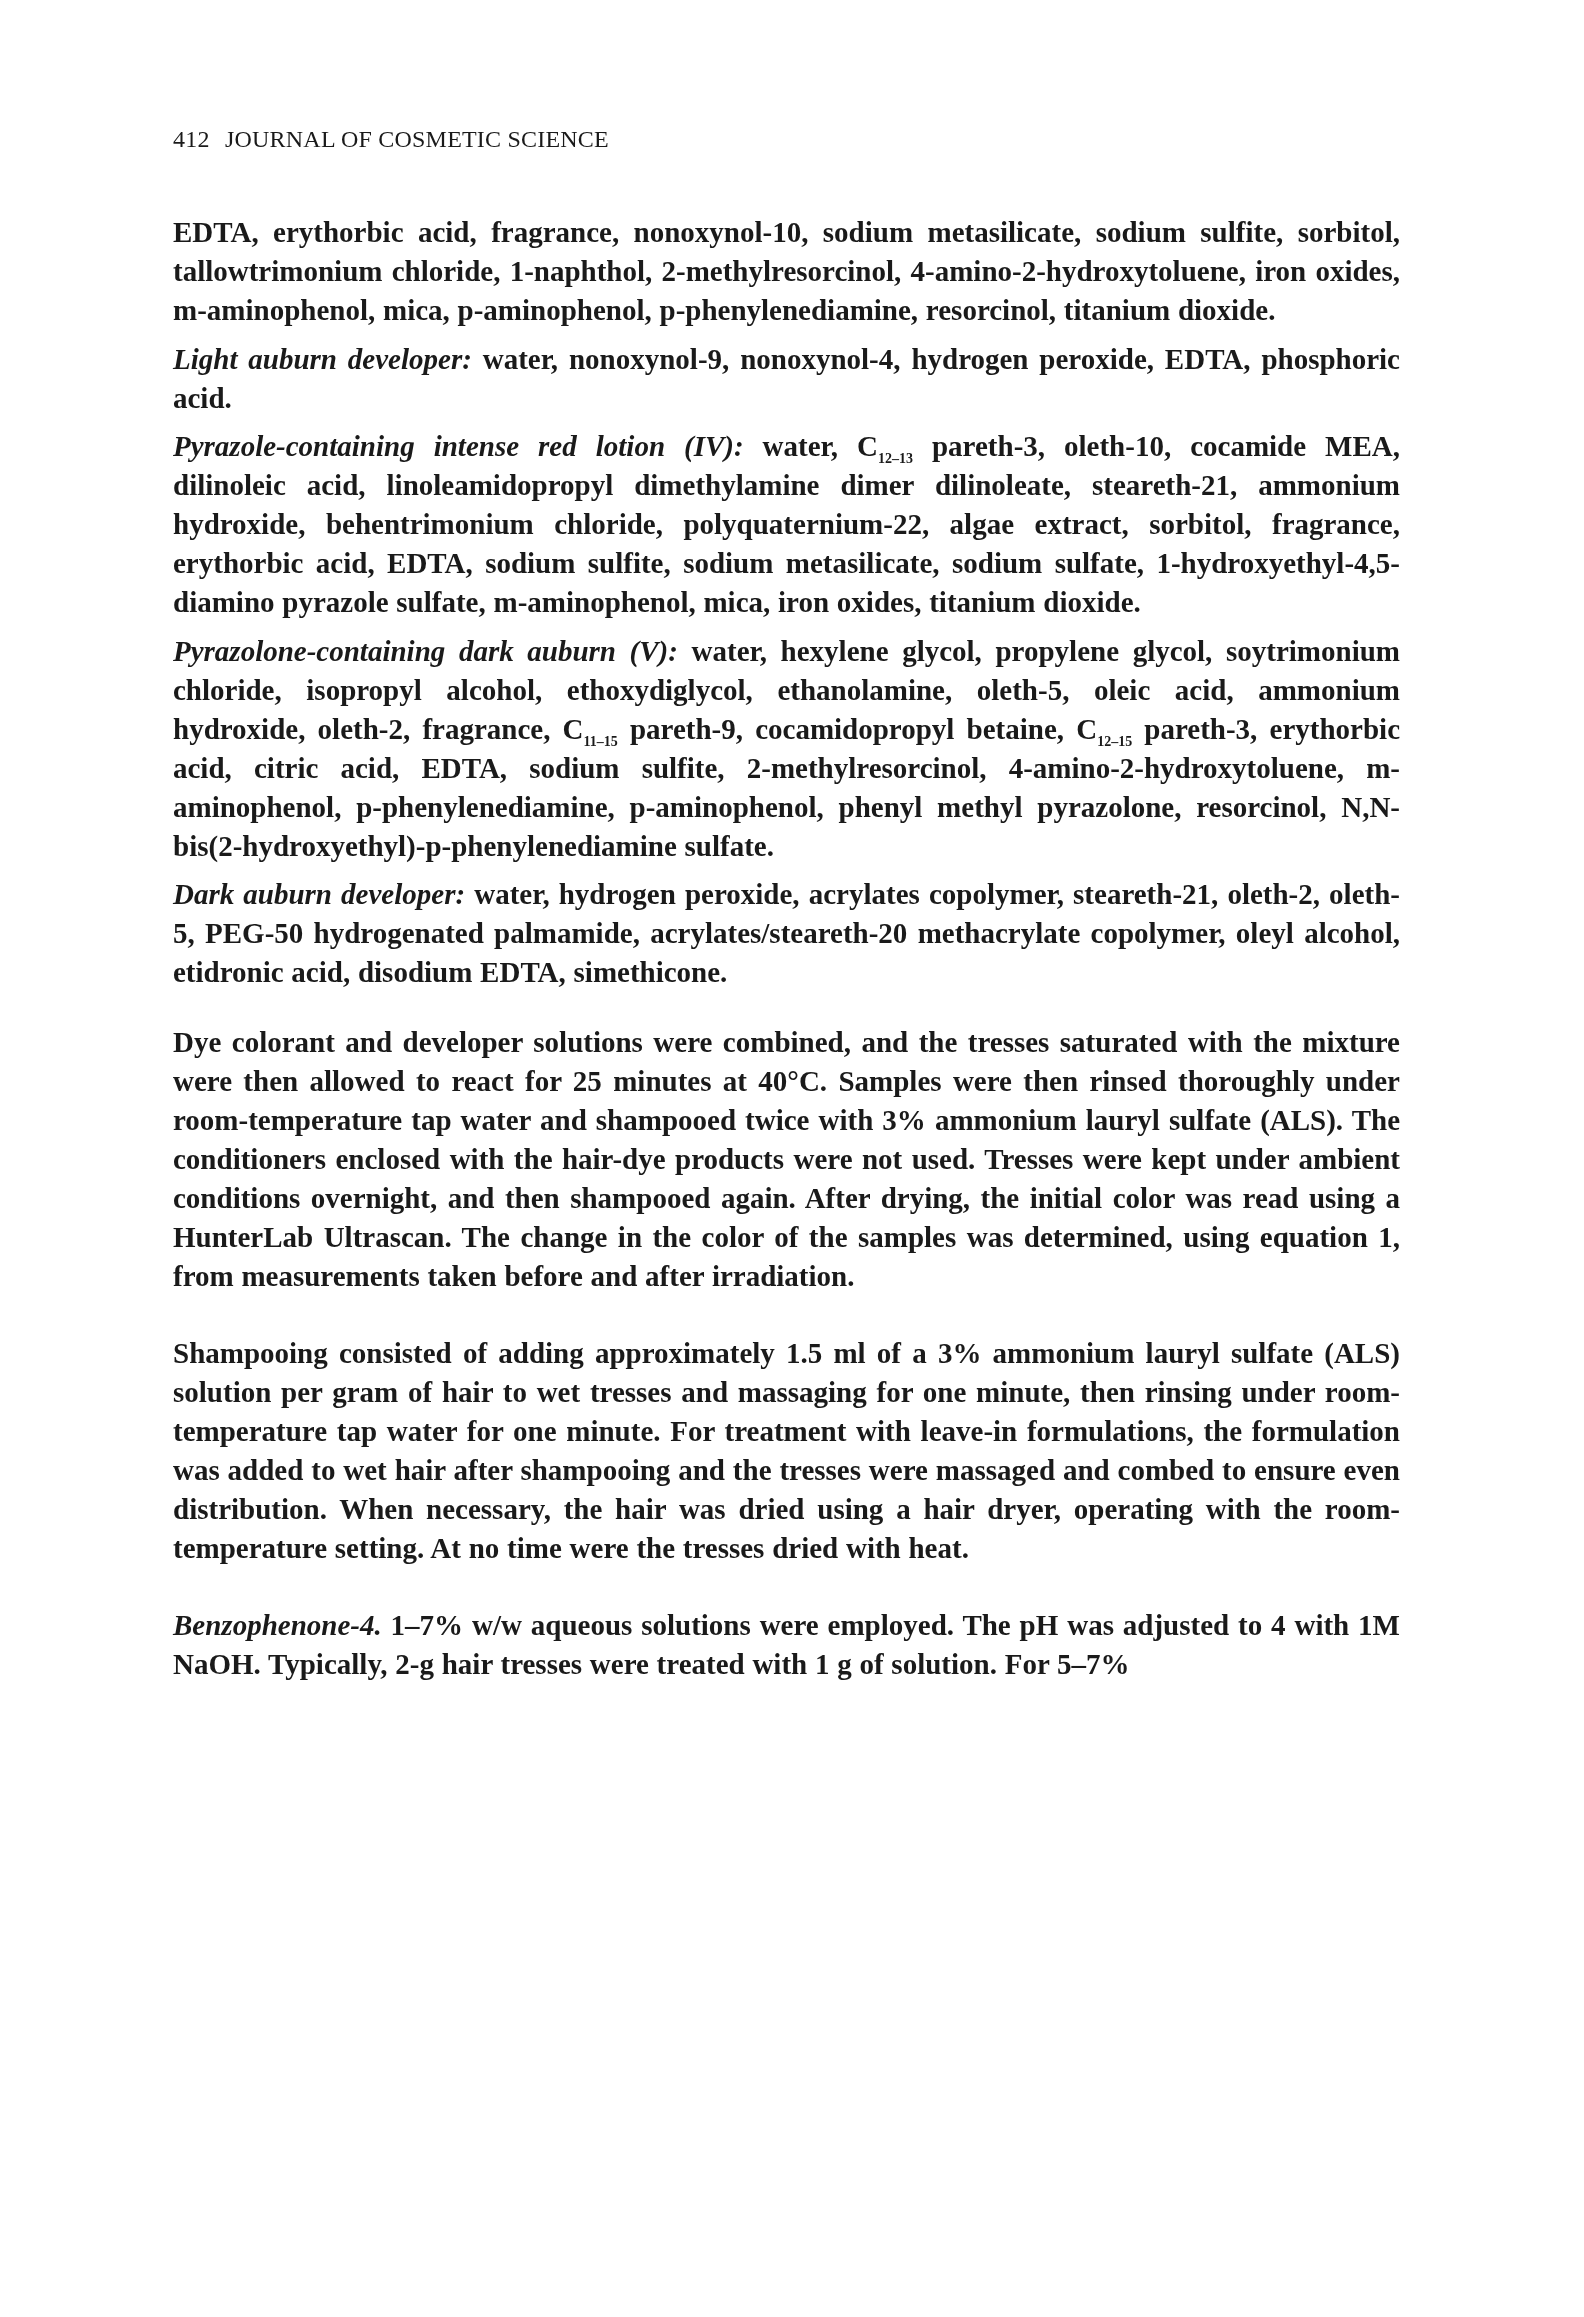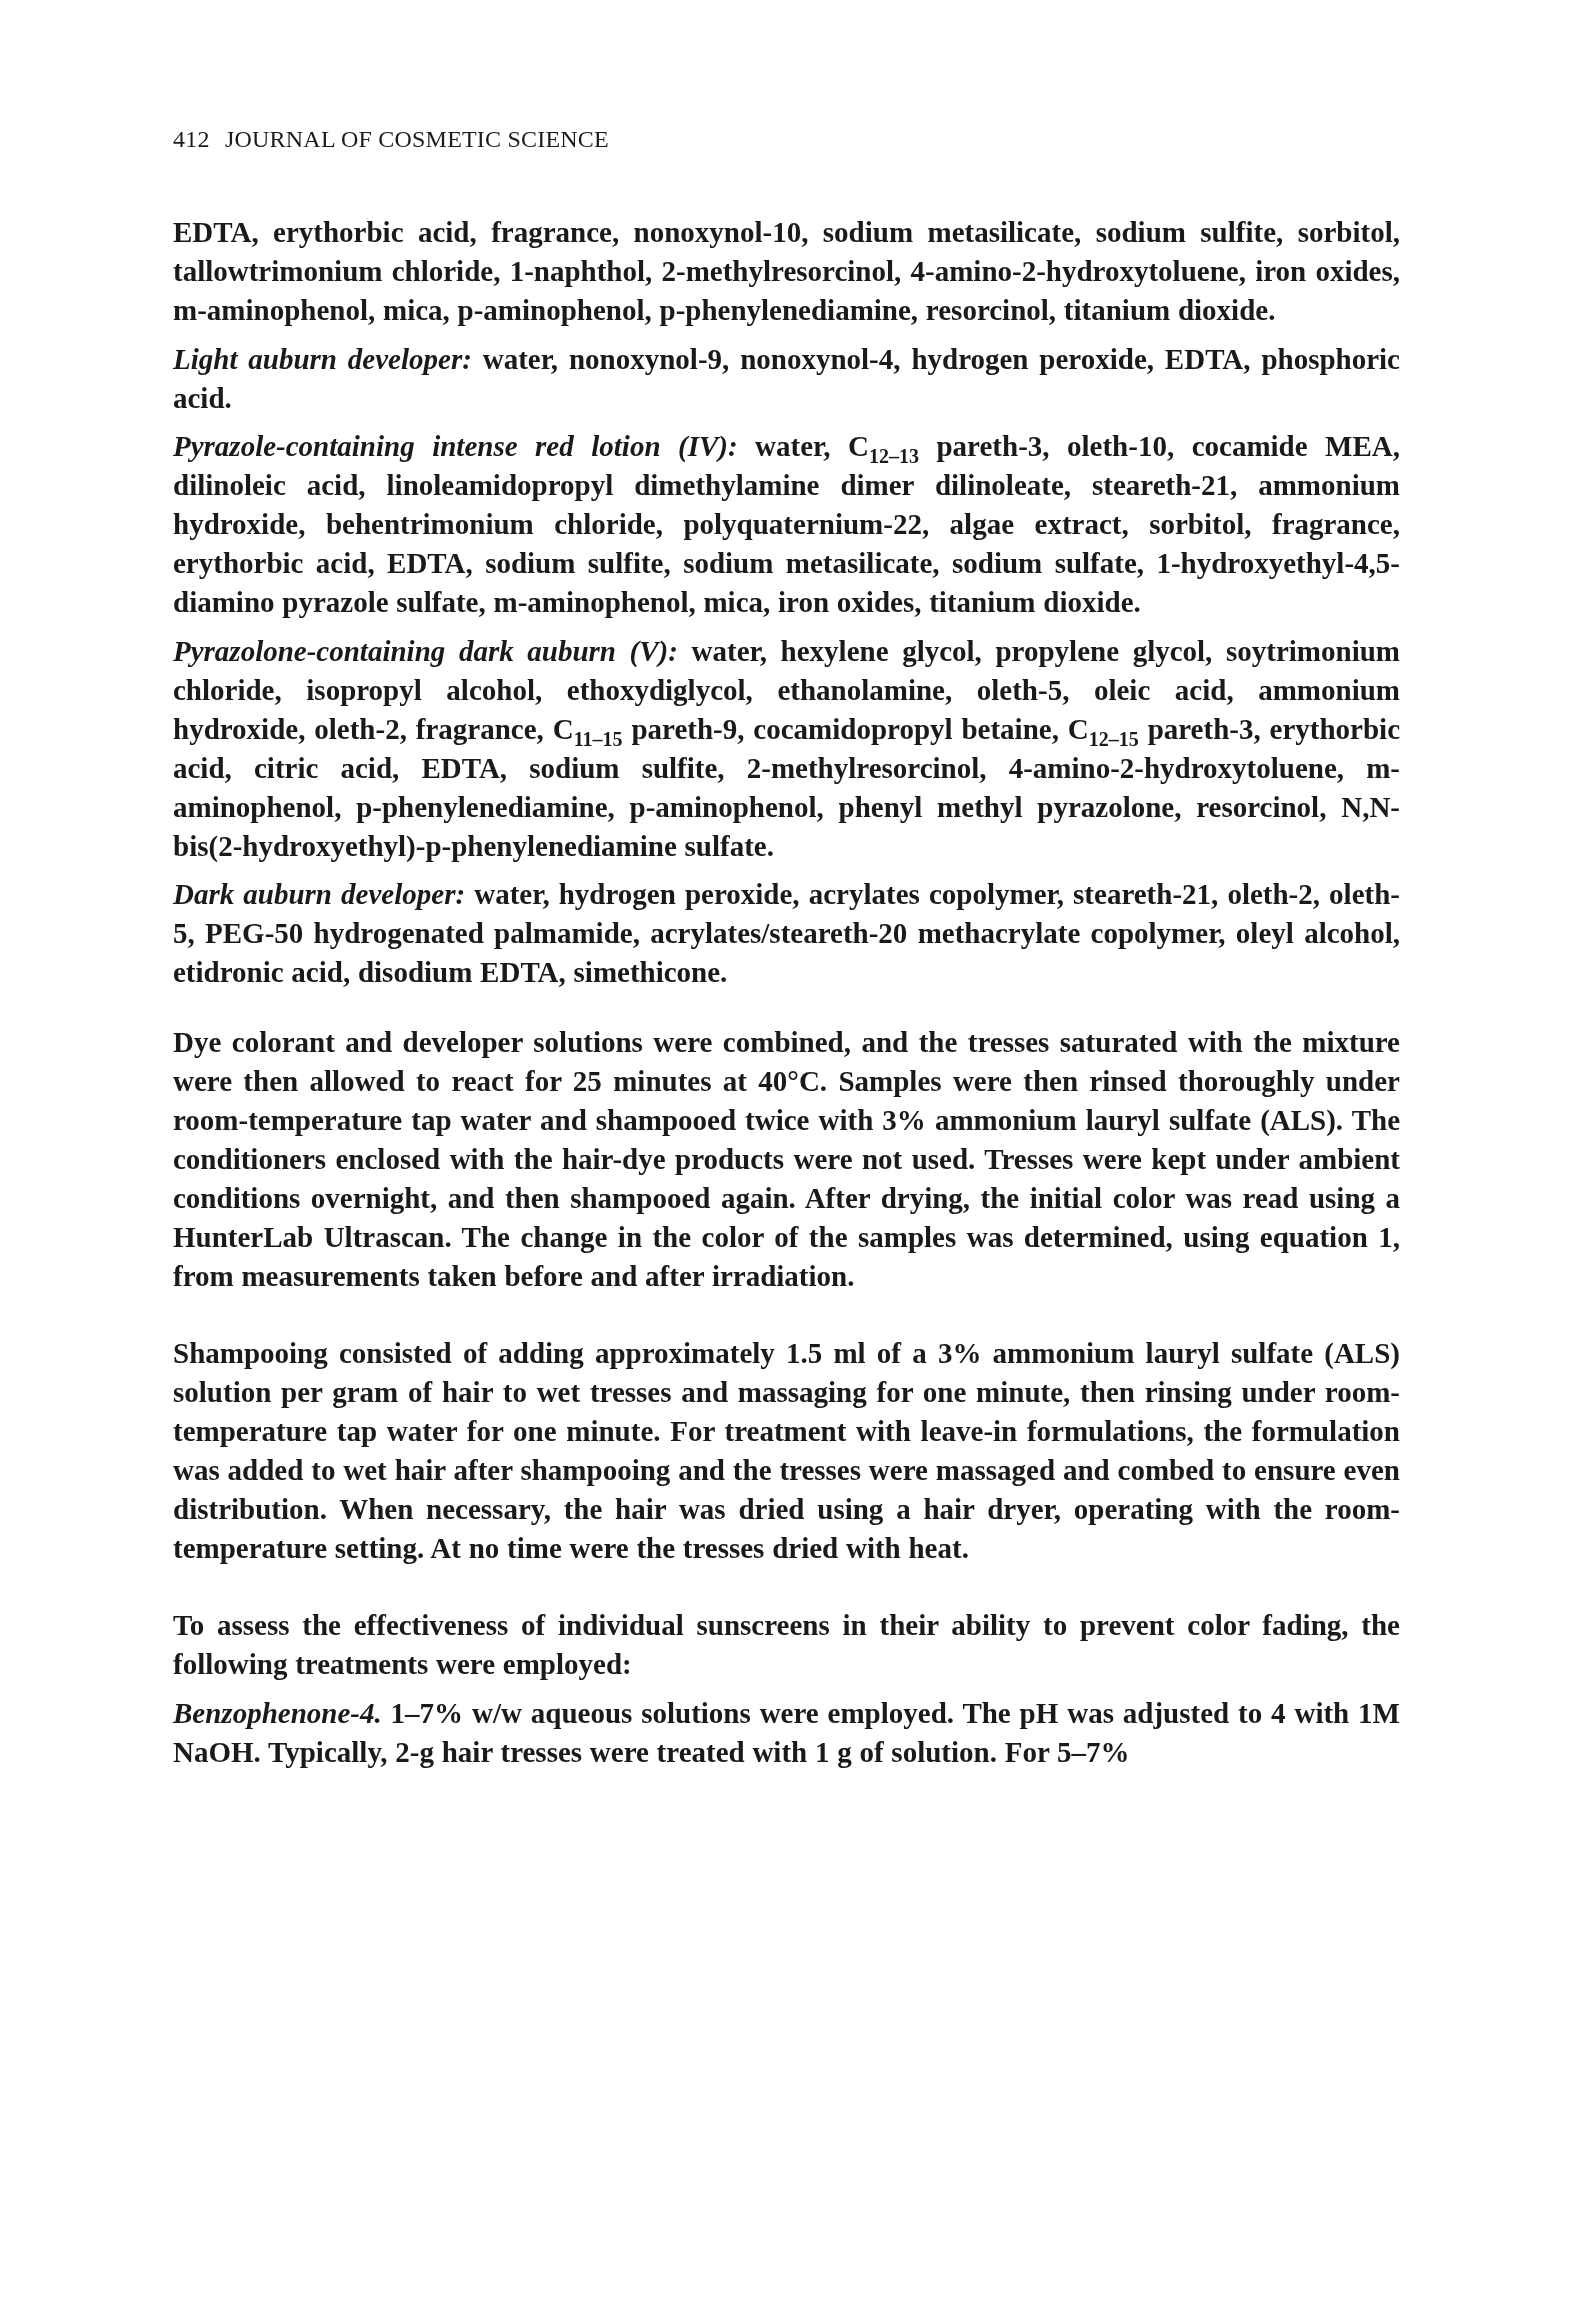--- a/index.html
+++ b/index.html
@@ -18,21 +18,21 @@
   .body-text { position: absolute; top: 213px; left: 0; width: 1227px; font-weight: bold; }
   p {
     margin: 0; font-size: 29px; line-height: 39px; text-align: justify;
     hyphens: manual; word-spacing: 0.5px;
   }
   p.ingredient { margin-bottom: 9.5px; }
   p.ingredient.last { margin-bottom: 31px; }
   p.para { margin-bottom: 38px; }
   p.para.tight { margin-bottom: 9.5px; }
   .lead { font-style: italic; }
-  sub { font-size: 20px; line-height: 0; vertical-align: -6.7px; }
+  sub { font-size: 14px; line-height: 0; vertical-align: -6.7px; }
 </style>
 </head>
 <body>
 
 <div class="page">
 
   <div class="running-head">
     <span class="page-number">412</span>
     <span class="journal-title">JOURNAL OF COSMETIC SCIENCE</span>
   </div>
@@ -61,23 +61,20 @@
     </p>
 
     <p class="para">
       <span>Dye colorant and developer solutions were combined, and the tresses saturated with the mixture were then allowed to react for 25 minutes at 40°C. Samples were then rinsed thoroughly under room-temperature tap water and shampooed twice with 3% ammo­nium lauryl sulfate (ALS). The conditioners enclosed with the hair-dye products were not used. Tresses were kept under ambient conditions overnight, and then shampooed again. After drying, the initial color was read using a HunterLab Ultrascan. The change in the color of the samples was determined, using equation 1, from measurements taken before and after irradiation.</span>
     </p>
 
     <p class="para">
       <span>Shampooing consisted of adding approximately 1.5 ml of a 3% ammonium lauryl sulfate (ALS) solution per gram of hair to wet tresses and massaging for one minute, then rinsing under room-temperature tap water for one minute. For treatment with leave-in formulations, the formulation was added to wet hair after shampooing and the tresses were massaged and combed to ensure even distribution. When necessary, the hair was dried using a hair dryer, operating with the room-temperature setting. At no time were the tresses dried with heat.</span>
     </p>
 
-    <p class="para tight">
-      <span>To assess the effectiveness of individual sunscreens in their ability to prevent color fading, the following treatments were employed:</span>
-    </p>
 
     <p class="para">
       <span class="lead">Benzophenone-4.</span><span> 1–7% w/w aqueous solutions were employed. The pH was adjusted to 4 with 1M NaOH. Typically, 2-g hair tresses were treated with 1 g of solution. For 5–7%</span>
     </p>
 
   </div>
 </div>
 
 
 </body></html>

